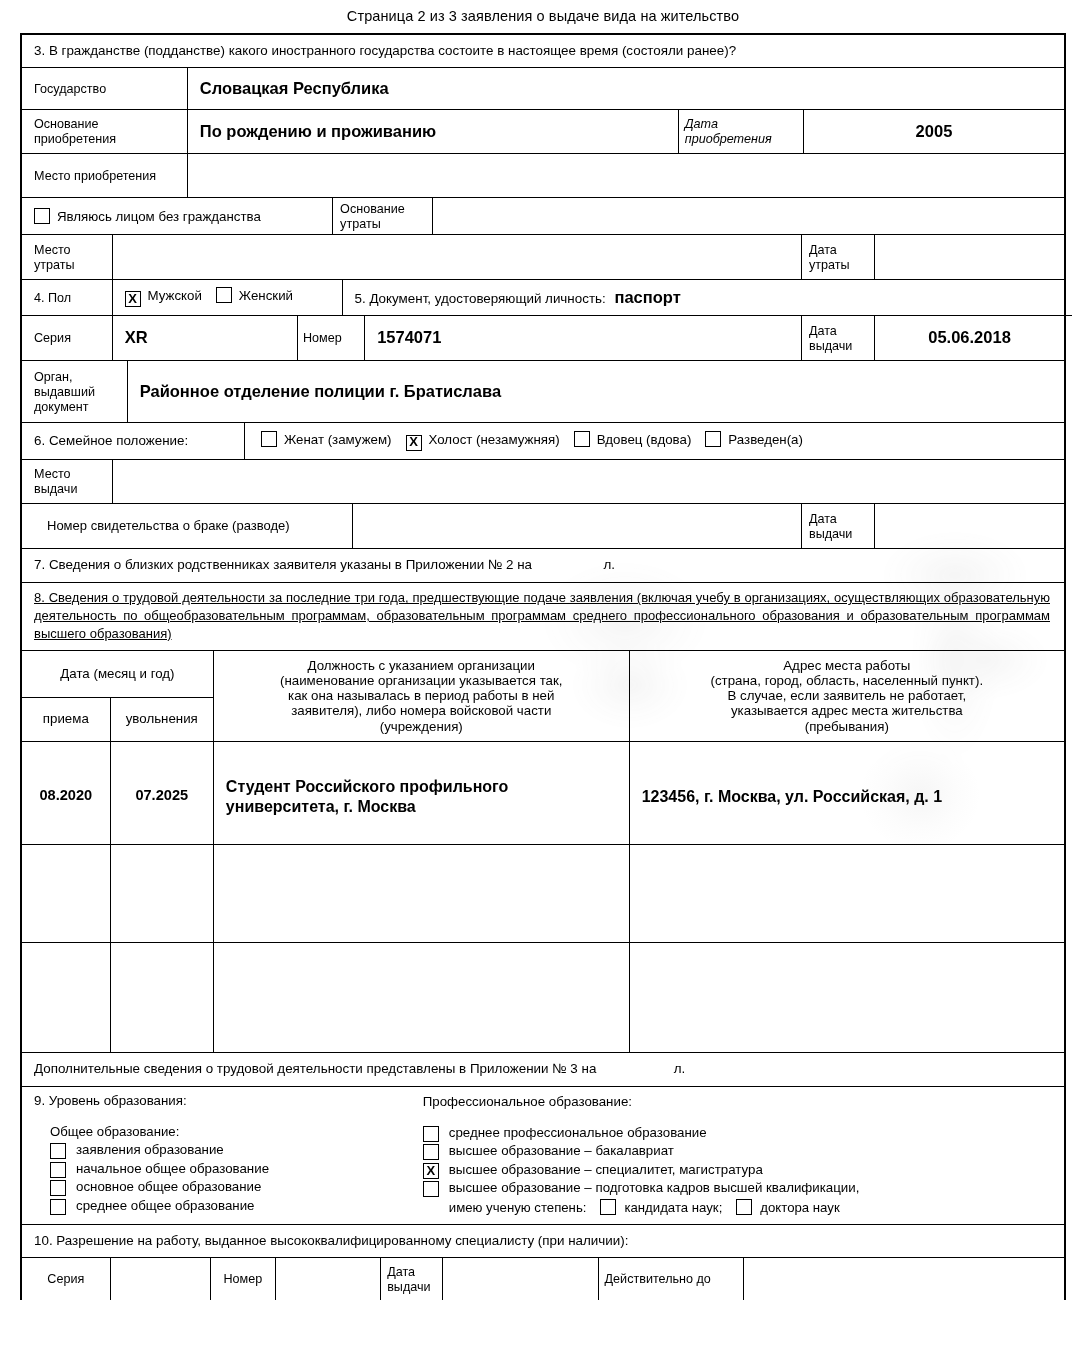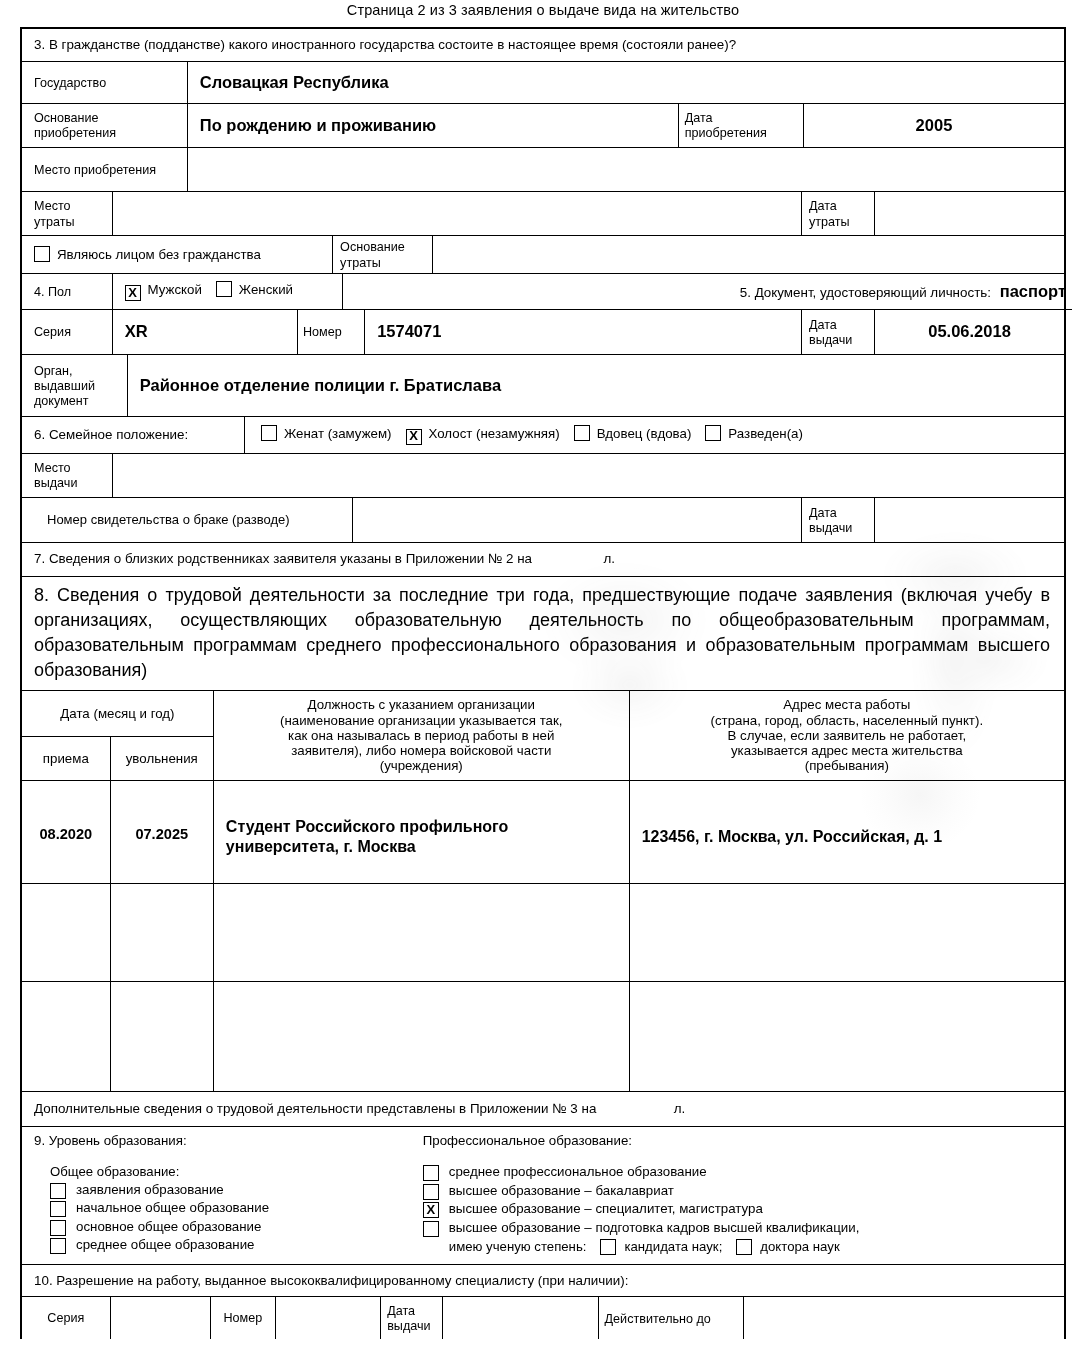--- a/index.html
+++ b/index.html
@@ -17,21 +17,21 @@
   }
   .page {
     width: 1086px;
     height: 1345px;
     position: relative;
     box-sizing: border-box;
   }
   .page-header {
     text-align: center;
     font-size: 14.5px;
-    padding-top: 2px;
+    padding-top: 8px;
     padding-bottom: 8px;
     line-height: 1.2;
     letter-spacing: 0.1px;
   }
   .form-wrap {
     margin: 0 20px;
     border: 2px solid #000;
     border-bottom: none;
     box-sizing: border-box;
   }
@@ -73,24 +73,25 @@
     font-weight: bold;
     font-size: 14.6px;
     text-align: center;
     line-height: 1.18;
   }
   .q {
     font-size: 13.4px;
     line-height: 1.2;
   }
   .q-just {
-    font-size: 18px;
+    font-size: 13px;
     line-height: 1.38;
     text-align: justify;
     text-align-last: left;
+    text-decoration: underline;
   }
   .cb {
     display: inline-block;
     width: 16px;
     height: 16px;
     border: 1.6px solid #000;
     box-sizing: border-box;
     vertical-align: -3px;
     margin-right: 7px;
     text-align: center;
@@ -204,32 +205,53 @@
             <span class="val">Словацкая Республика</span>
           </td>
         </tr>
         <tr>
           <td style="border-left:none;padding-left:12px;height:44px;">
             <span class="lbl">Основание приобретения</span>
           </td>
           <td style="padding-left:12px;">
             <span class="val">По рождению и проживанию</span>
           </td>
-          <td style="">
+          <td style="font-style:italic;">
             <span class="lbl">Дата приобретения</span>
           </td>
           <td style="border-right:none;">
             <div class="val-c">2005</div>
           </td>
         </tr>
         <tr>
           <td style="border-left:none;padding-left:12px;height:44px;">
             <span class="lbl">Место приобретения</span>
           </td>
           <td colspan="3" style="border-right:none;">
+            <span class="val"></span>
+          </td>
+        </tr>
+      </tbody>
+    </table>
+
+    <table class="frm">
+      <colgroup>
+        <col style="width:310px">
+        <col style="width:100px">
+        <col style="width:630px">
+      </colgroup>
+      <tbody>
+        <tr>
+          <td style="border-left:none;border-top:none;padding-left:12px;height:36px;">
+            <span class="cb"></span><span class="nb" style="font-size:13.3px;">Являюсь лицом без гражданства</span>
+          </td>
+          <td style="border-top:none;padding-left:7px;">
+            <span class="lbl">Основание утраты</span>
+          </td>
+          <td style="border-right:none;border-top:none;">
             <span class="val"></span>
           </td>
         </tr>
       </tbody>
     </table>
 
     <table class="frm">
       <colgroup>
         <col style="width:90px">
         <col style="width:688px">
@@ -249,54 +271,33 @@
           </td>
           <td style="border-right:none;border-top:none;">
             <div class="val-c"></div>
           </td>
         </tr>
       </tbody>
     </table>
 
     <table class="frm">
       <colgroup>
-        <col style="width:310px">
-        <col style="width:100px">
-        <col style="width:630px">
-      </colgroup>
-      <tbody>
-        <tr>
-          <td style="border-left:none;border-top:none;padding-left:12px;height:36px;">
-            <span class="cb"></span><span class="nb" style="font-size:13.3px;">Являюсь лицом без гражданства</span>
-          </td>
-          <td style="border-top:none;padding-left:7px;">
-            <span class="lbl">Основание утраты</span>
-          </td>
-          <td style="border-right:none;border-top:none;">
-            <span class="val"></span>
-          </td>
-        </tr>
-      </tbody>
-    </table>
-
-    <table class="frm">
-      <colgroup>
         <col style="width:90px">
         <col style="width:230px">
         <col style="width:730px">
       </colgroup>
       <tbody>
         <tr>
           <td style="border-left:none;border-top:none;padding-left:12px;height:36px;">
             <span class="lbl">4. Пол</span>
           </td>
           <td style="border-top:none;padding-left:12px;">
             <span class="opt"><span class="cb checked"></span><span>Мужской</span></span><span class="opt"><span class="cb"></span><span>Женский</span></span>
           </td>
-          <td style="border-right:none;border-top:none;padding-left:12px;text-align:right;">
+          <td style="border-right:none;border-top:none;padding-left:12px;">
             <span class="q">5. Документ, удостоверяющий личность:</span>
             <span class="val" style="margin-left:5px;">паспорт</span>
           </td>
         </tr>
       </tbody>
     </table>
 
     <table class="frm">
       <colgroup>
         <col style="width:90px">

